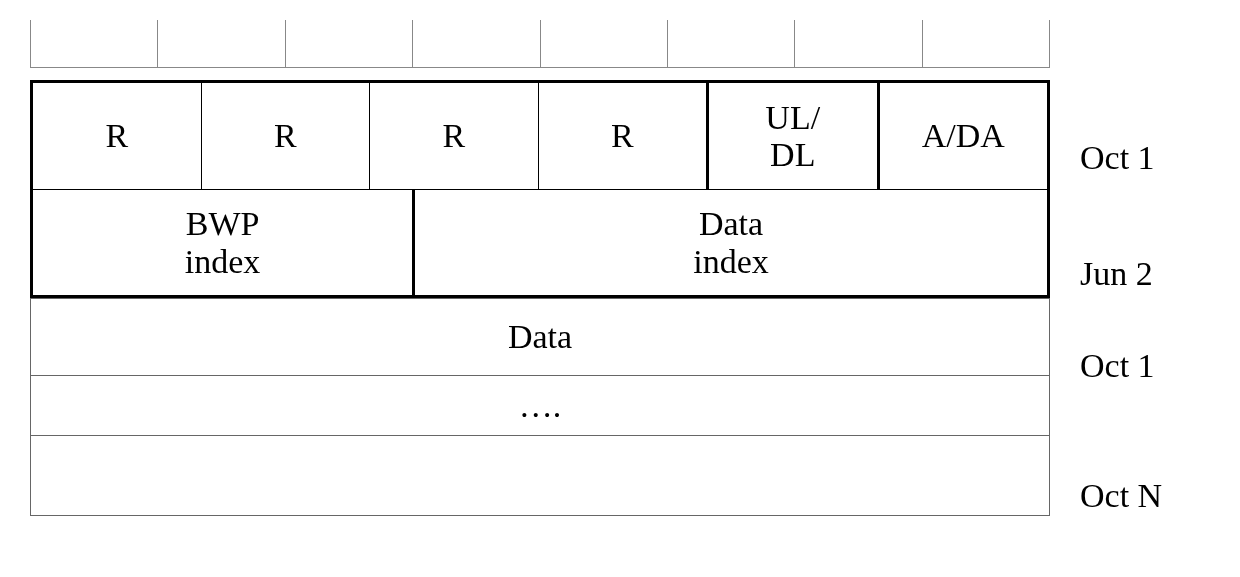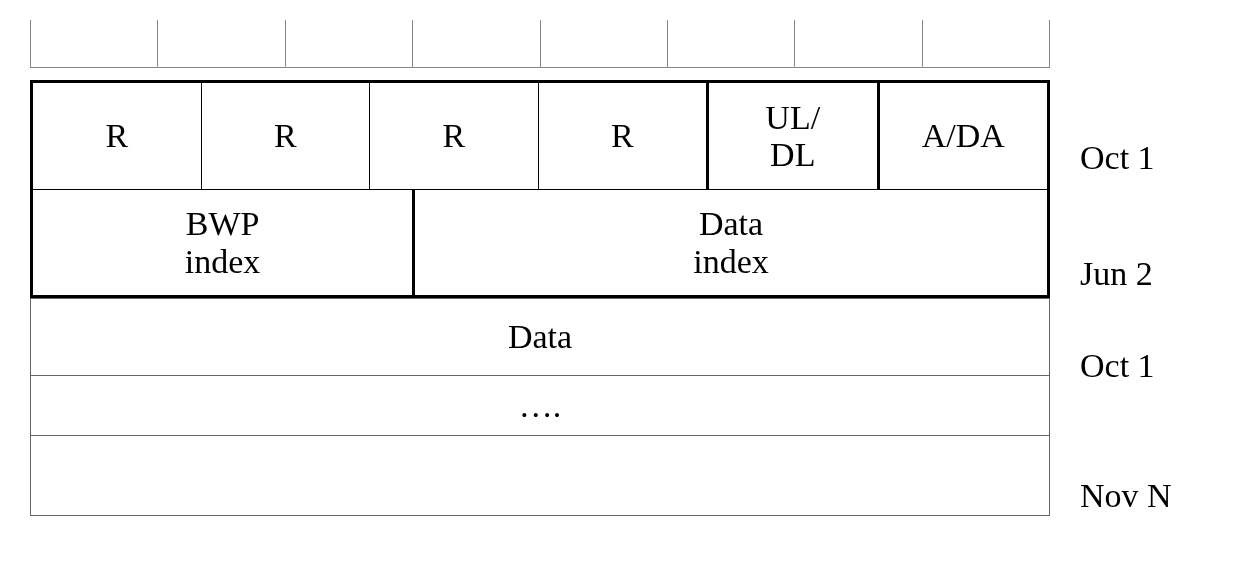--- a/index.html
+++ b/index.html
@@ -129,15 +129,15 @@
     <div class="thin-row last">
       <div class="thin-cell"></div>
     </div>
 
   </div>
 
   <div class="side-labels">
     <div class="lbl" style="top:92px">Oct 1</div>
     <div class="lbl" style="top:208px">Jun 2</div>
     <div class="lbl" style="top:300px">Oct 1</div>
-    <div class="lbl" style="top:430px">Nov N</div>
+    <div class="lbl" style="top:430px">Oct N</div>
   </div>
 </div>
 
 </body></html>

